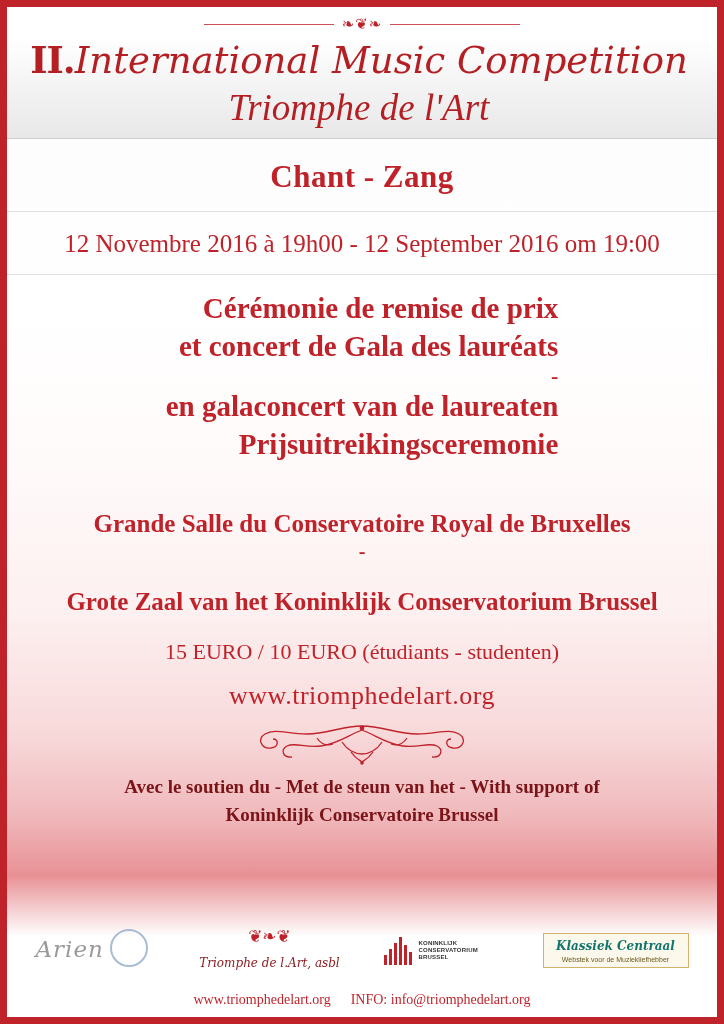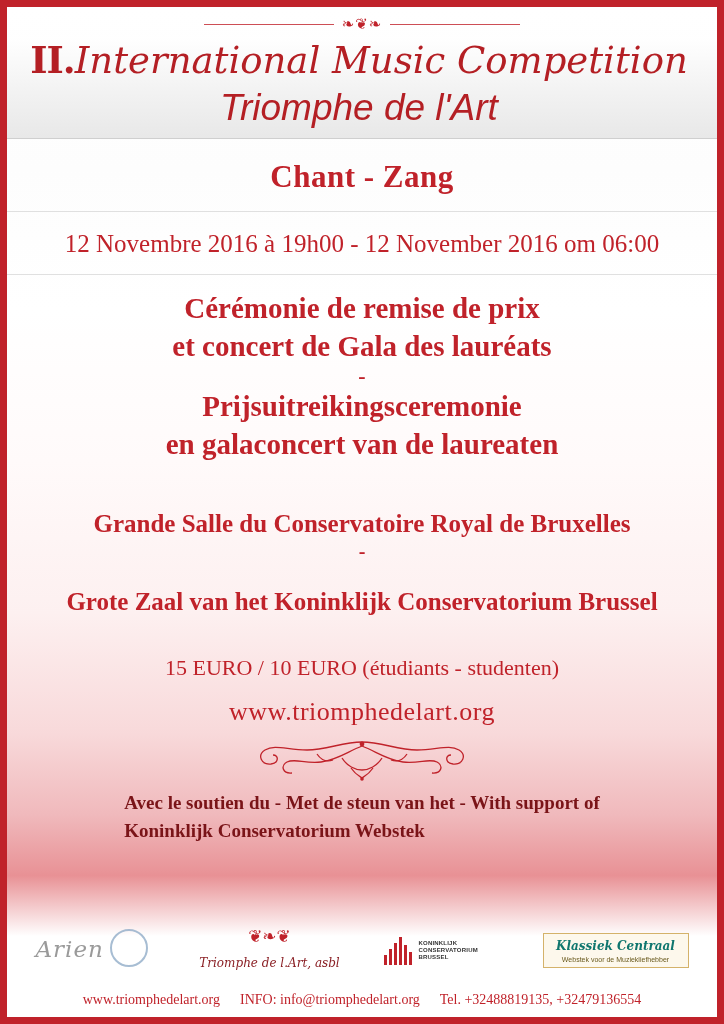--- a/index.html
+++ b/index.html
@@ -78,21 +78,21 @@
   .title-line1 .roman {
     font-style: normal;
     font-weight: bold;
     letter-spacing: -1px;
   }
   .title-line2 {
     color: #b41f24;
     font-size: 37px;
     line-height: 48px;
     font-style: italic;
-    font-family: Liberation Sans, sans-serif;
+    font-family: Liberation Serif, serif;
   }
 
   .rule {
     width: 100%;
     height: 1px;
     background: #cfcfcf;
   }
 
   
   .category {
@@ -115,21 +115,21 @@
   .date {
     color: #c0222a;
     font-size: 25px;
     text-align: center;
     margin: 18px 0 16px 0;
     white-space: nowrap;
   }
 
   
   .event {
-    text-align: center;
+    text-align: right;
     color: #c0222a;
     font-weight: bold;
     margin-top: 14px;
   }
   .event-line {
     font-size: 29px;
     line-height: 38px;
   }
   .event-dash {
     font-size: 22px;
@@ -152,21 +152,21 @@
   .venue-dash {
     font-size: 20px;
     line-height: 20px;
   }
 
   
   .price {
     color: #c0222a;
     font-size: 22px;
     text-align: center;
-    margin-top: 36px;
+    margin-top: 20px;
   }
 
   
   .website {
     color: #c0222a;
     font-size: 26px;
     text-align: center;
     margin-top: 16px;
     letter-spacing: .5px;
   }
@@ -175,21 +175,21 @@
   .flourish {
     margin-top: 10px;
     height: 46px;
     display: flex;
     align-items: center;
     justify-content: center;
   }
 
   
   .support {
-    text-align: left;
+    text-align: center;
     color: #7a1418;
     font-weight: bold;
     margin-top: 6px;
   }
   .support-line {
     font-size: 19px;
     line-height: 28px;
   }
 
   
@@ -311,29 +311,29 @@
     <div class="title-line1">
       <span class="roman">II.</span><span>International Music Competition</span>
     </div>
     <div class="title-line2">Triomphe de l'Art</div>
   </div>
   <div class="rule"></div>
 
   <div class="category">Chant - Zang</div>
 
   <div class="hr-soft"></div>
-  <div class="date">12 Novembre 2016 à 19h00 - 12 November 2016 om 06:00</div>
+  <div class="date">12 Novembre 2016 à 19h00 - 12 September 2016 om 19:00</div>
   <div class="hr-soft"></div>
 
   <div class="event">
     <div class="event-line">Cérémonie de remise de prix</div>
     <div class="event-line">et concert de Gala des lauréats</div>
     <div class="event-dash">-</div>
+    <div class="event-line">en galaconcert van de laureaten</div>
     <div class="event-line">Prijsuitreikingsceremonie</div>
-    <div class="event-line">en galaconcert van de laureaten</div>
   </div>
 
   <div class="venue">
     <div class="venue-line">Grande Salle du Conservatoire Royal de Bruxelles</div>
     <div class="venue-dash">-</div>
     <div class="venue-line">Grote Zaal van het Koninklijk Conservatorium Brussel</div>
   </div>
 
   <div class="price">15 EURO / 10 EURO (étudiants - studenten)</div>
 
@@ -351,21 +351,21 @@
         <path d="M70 16 C74 22 80 24 86 22"></path>
         <path d="M160 16 C156 22 150 24 144 22"></path>
       </g>
       <circle cx="115" cy="6" r="2.4" fill="#c0222a"></circle>
       <circle cx="115" cy="41" r="1.8" fill="#c0222a"></circle>
     </svg>
   </div>
 
   <div class="support">
     <div class="support-line">Avec le soutien du - Met de steun van het - With support of</div>
-    <div class="support-line">Koninklijk Conservatorium Webstek</div>
+    <div class="support-line">Koninklijk Conservatoire Brussel</div>
   </div>
 
   <div class="sponsors">
 
     <div class="sponsor">
       <div class="arien-wrap">
         <div class="arien-text">Arien</div>
         <div class="arien-circle"></div>
       </div>
     </div>
@@ -400,16 +400,15 @@
         <div class="klassiek-title">Klassiek Centraal</div>
         <div class="klassiek-sub">Webstek voor de Muziekliefhebber</div>
       </div>
     </div>
 
   </div>
 
   <div class="footer">
     <span>www.triomphedelart.org</span>
     <span>INFO: info@triomphedelart.org</span>
-    <span>Tel. +32488819135, +32479136554</span>
   </div>
 
 </div>
 
 </body></html>

